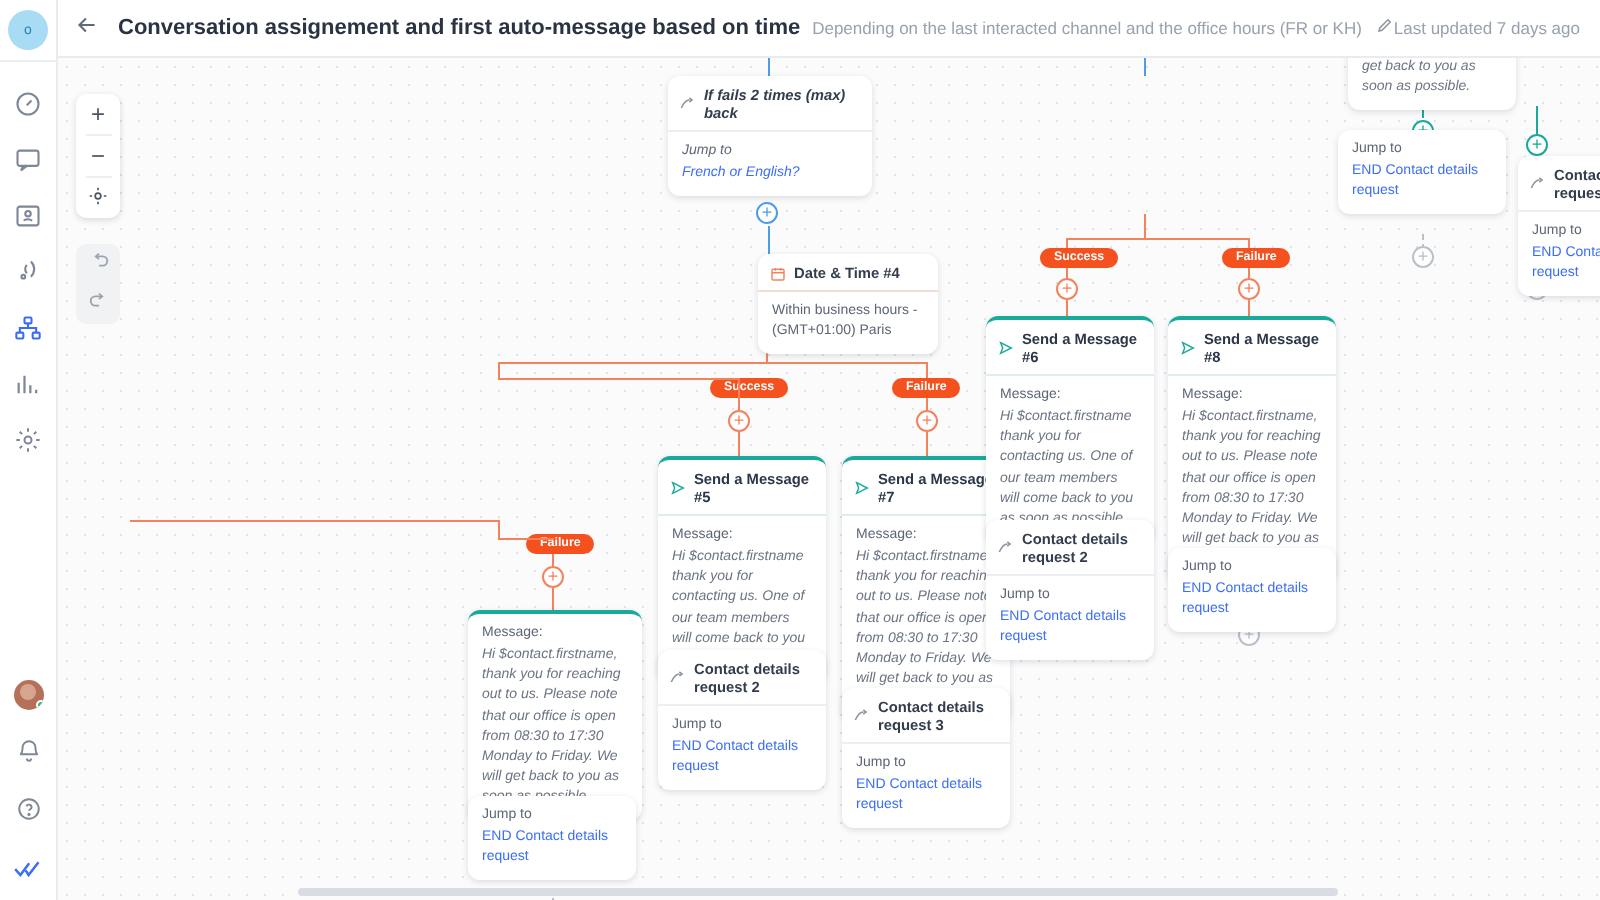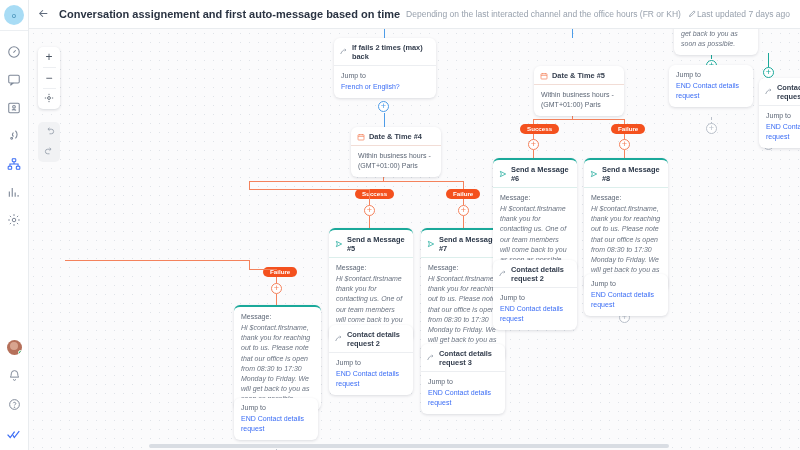--- a/index.html
+++ b/index.html
@@ -369,66 +369,51 @@
     <div class="plus g" style="left:429px; top:353px;">+</div>
     <div class="edge v-d" style="left:504px; top:263px; height:8px;"></div>
     <div class="plus g" style="left:499px; top:269px;">+</div>
     <div class="edge v-d" style="left:595px; top:277px; height:8px;"></div>
     <div class="plus g" style="left:590px; top:283px;">+</div>
     <div class="edge v-d" style="left:682px; top:88px; height:8px;"></div>
     <div class="plus g" style="left:677px; top:94px;">+</div>
     <div class="edge v-d" style="left:739px; top:104px; height:8px;"></div>
     <div class="plus g" style="left:734px; top:110px;">+</div>
 
-    <div class="node plain" style="left:305px; top:9px; width:102px;">
+    <div class="node plain" style="left:305px; top:9px; width:102px;font-style:italic;">
       <div class="node-head">
         <span class="ic">
           <svg width="8" height="8" viewBox="0 0 24 24" fill="none" stroke="#8c96a3" stroke-width="2.4">
             <path d="M2 18c4-9 8-12 12-12M14 3l4 3-4 3"></path>
           </svg>
         </span>
         <span>If fails 2 times (max) back</span>
       </div>
       <div class="node-body">
         <span class="lbl">Jump to</span>
         <span class="link">French or English?</span>
       </div>
     </div>
 
-    <div class="node orange" style="left:322px; top:98px; width:90px;">
+    <div class="node orange" style="left:350px; top:98px; width:90px;">
       <div class="node-head">
         <span class="ic">
           <svg width="8" height="8" viewBox="0 0 24 24" fill="none" stroke="#f4825c" stroke-width="2.2">
             <rect x="3" y="5" width="18" height="16" rx="2"></rect>
               <path d="M3 10h18M8 3v4M16 3v4"></path>
           </svg>
         </span>
         <span>Date &amp; Time #4</span>
       </div>
       <div class="node-body">
         <span>Within business hours -</span><br>
         <span>(GMT+01:00) Paris</span>
       </div>
     </div>
 
-    <div class="node orange" style="left:505px; top:37px; width:90px;">
-      <div class="node-head">
-        <span class="ic">
-          <svg width="8" height="8" viewBox="0 0 24 24" fill="none" stroke="#f4825c" stroke-width="2.2">
-            <rect x="3" y="5" width="18" height="16" rx="2"></rect>
-              <path d="M3 10h18M8 3v4M16 3v4"></path>
-          </svg>
-        </span>
-        <span>Date &amp; Time #5</span>
-      </div>
-      <div class="node-body">
-        <span>Within business hours -</span><br>
-        <span>(GMT+01:00) Paris</span>
-      </div>
-    </div>
 
     <div class="node teal" style="left:205px; top:276px; width:87px;">
       <div class="node-body">
         <span class="lbl">Message:</span>
         <span class="msg">Hi $contact.firstname, thank you for reaching out to us. Please note that our office is open from 08:30 to 17:30 Monday to Friday. We will get back to you as soon as possible.</span>
       </div>
     </div>
 
     <div class="node teal" style="left:300px; top:199px; width:84px;">
       <div class="node-head">

